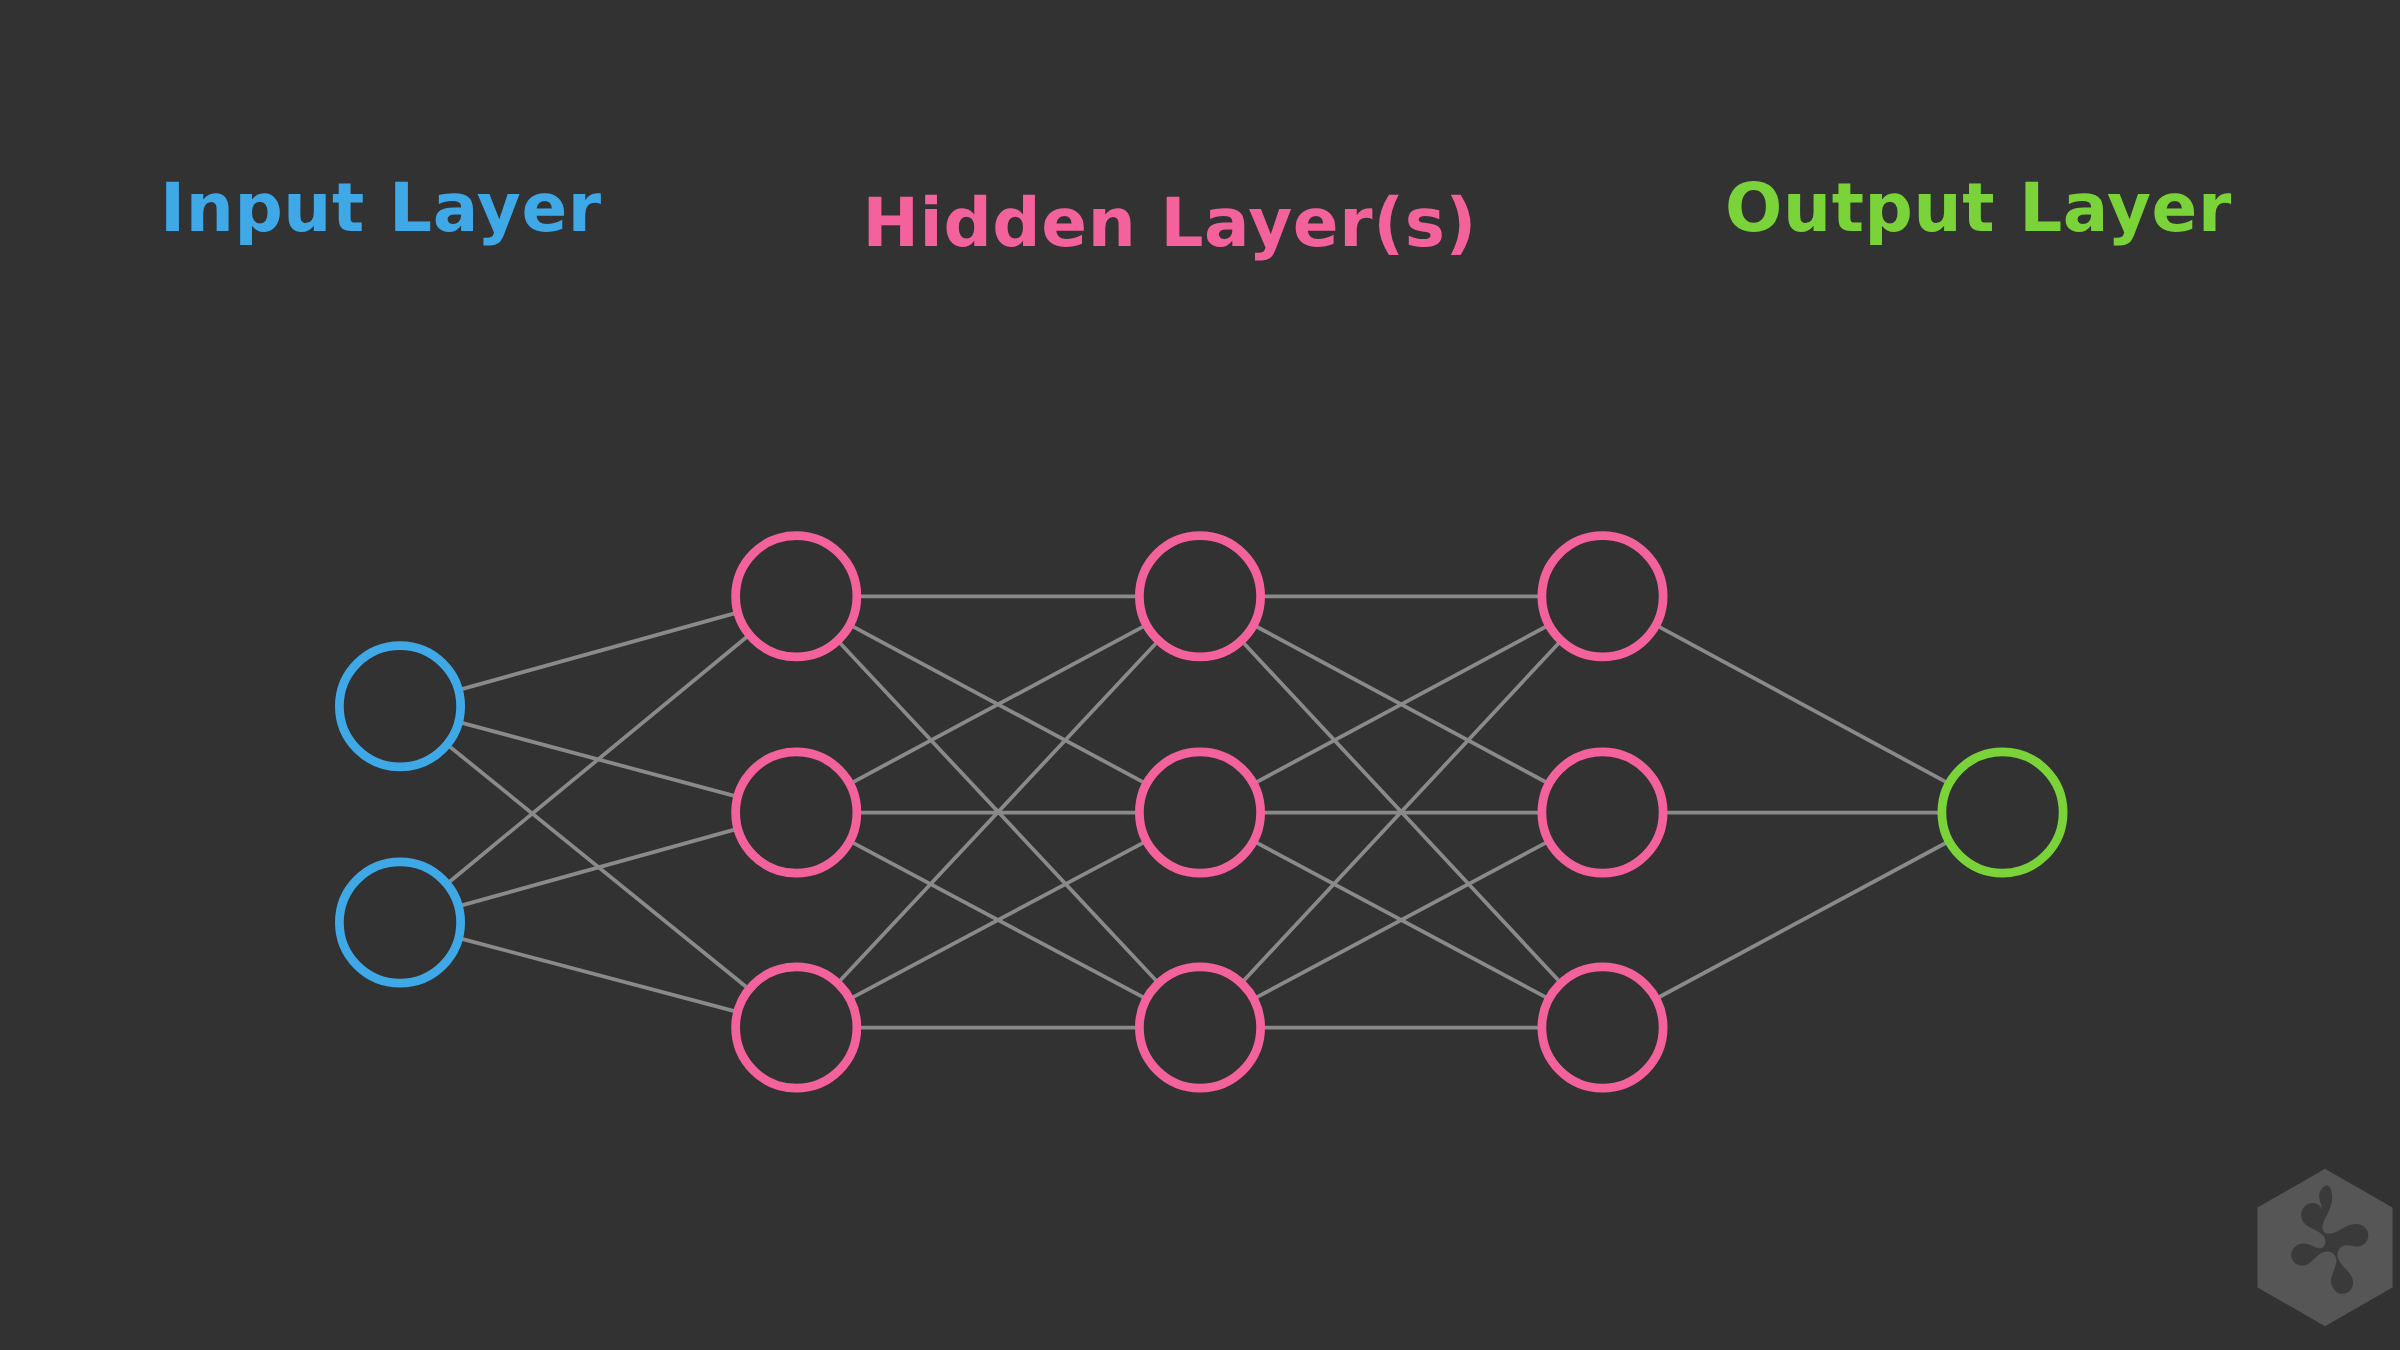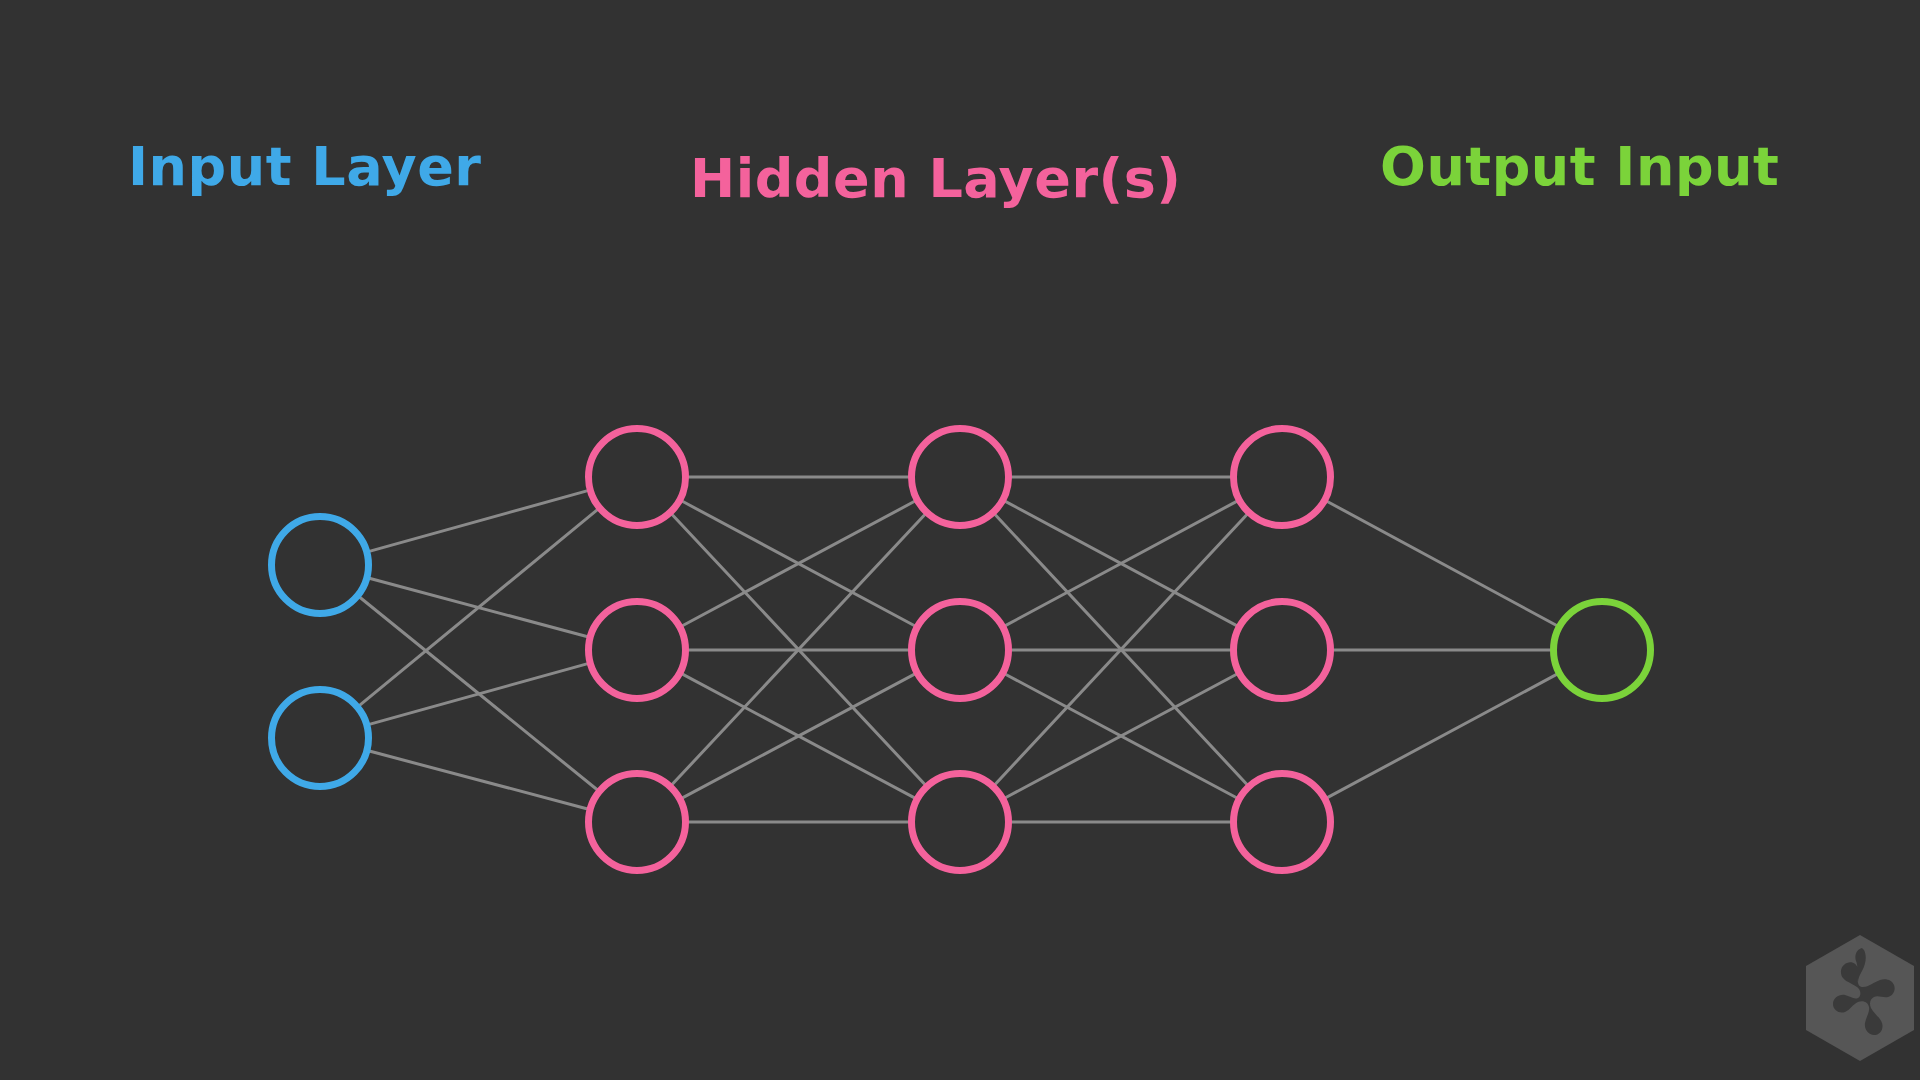--- a/index.html
+++ b/index.html
@@ -94,21 +94,21 @@
         <circle cx="1282" cy="650" r="48.5" fill="none" stroke="#F4629C" stroke-width="7"></circle>
         <circle cx="1282" cy="822" r="48.5" fill="none" stroke="#F4629C" stroke-width="7"></circle>
         <circle cx="1602" cy="650" r="48.5" fill="none" stroke="#7BD33A" stroke-width="7"></circle>
       </g>
   </svg>
 
   <div class="layer-label" id="label-input" style="color: rgb(63, 169, 232);">Input Layer</div>
 
   <div class="layer-label" id="label-hidden" style="color: rgb(244, 98, 156);">Hidden Layer(s)</div>
 
-  <div class="layer-label" id="label-output" style="color: rgb(123, 211, 58);">Output Input</div>
+  <div class="layer-label" id="label-output" style="color: rgb(123, 211, 58);">Output Layer</div>
 
   <svg id="watermark" viewBox="0 0 120 132" xmlns="http://www.w3.org/2000/svg">
     <polygon id="wm-hex" points="60,3 114,34 114,98 60,129 6,98 6,34" fill="#565656"></polygon>
     <path id="wm-glyph" d="M64,18 C67,24 66,32 62,39 C60,43 58,46 58,50
              C58,53 60,55 63,55 C69,55 74,50 80,48
              C86,46 92,48 94,53 C96,58 93,64 88,65
              C83,66 78,63 74,65 C70,67 69,72 71,76
              C74,82 80,85 82,91 C84,97 80,103 74,103
              C68,103 64,97 65,91 C66,85 70,80 69,75
              C68,70 63,68 58,70 C53,72 50,78 45,80

